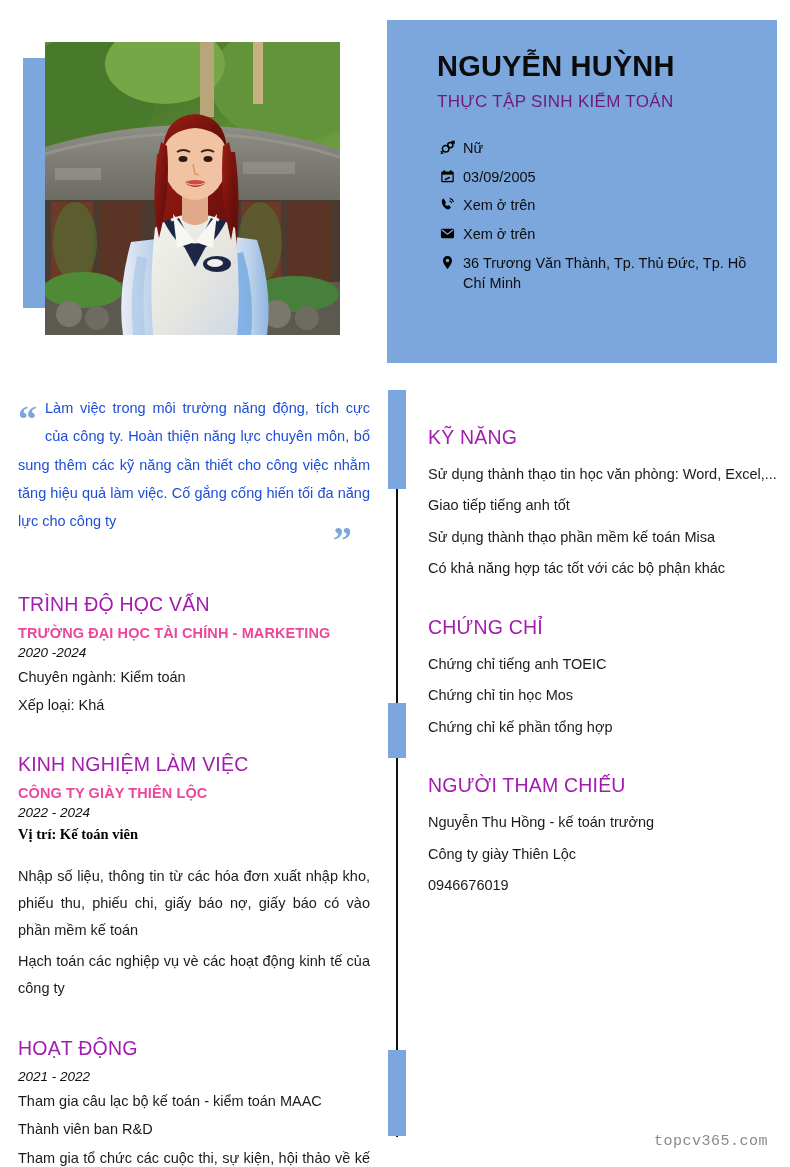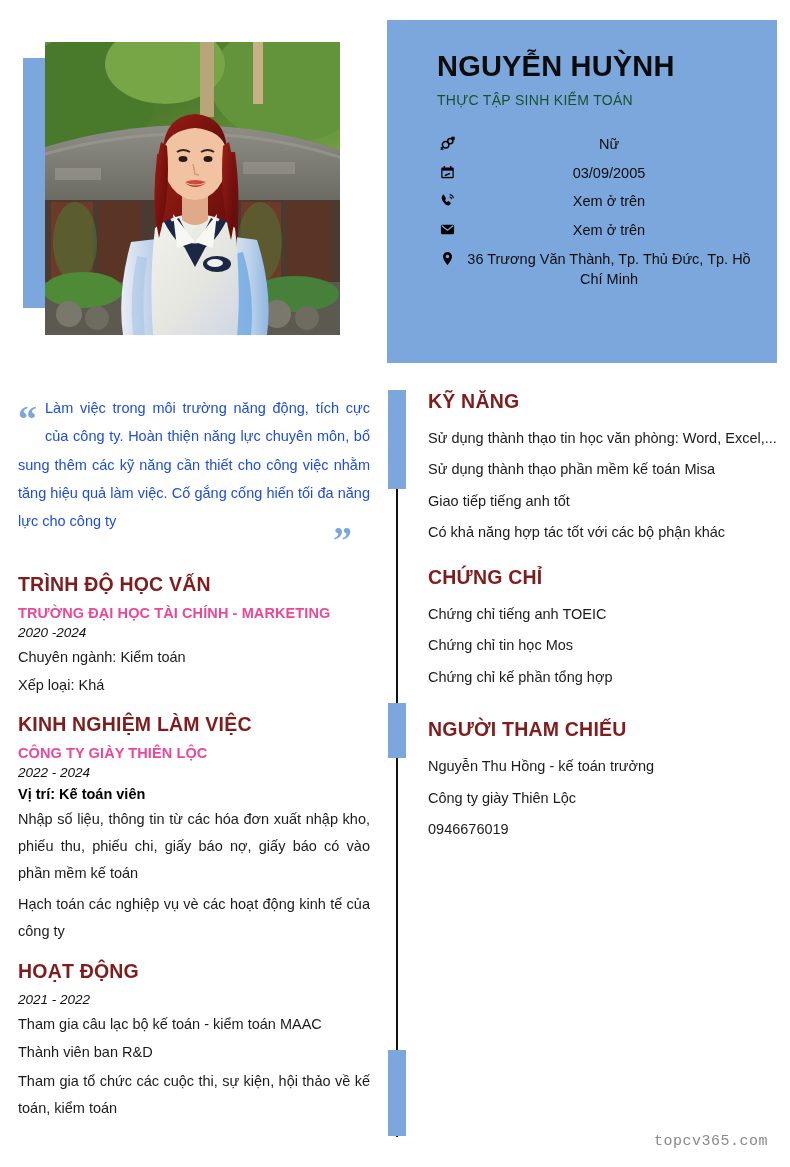--- a/index.html
+++ b/index.html
@@ -56,22 +56,22 @@
 
   .name {
     font-size: 29px;
     font-weight: bold;
     color: #0b0b0b;
     line-height: 1.25;
     letter-spacing: 0.2px;
   }
 
   .job-title {
-    font-size: 14px;
-    color: #14532d;
+    font-size: 17px;
+    color: #701a75;
     margin-top: 8px;
     letter-spacing: 0.3px;
   }
 
   .contact-list {
     margin-top: 26px;
     list-style: none;
   }
 
   .contact-item {
@@ -87,21 +87,21 @@
     width: 20px;
     min-width: 20px;
     margin-right: 6px;
     display: flex;
     align-items: center;
     justify-content: center;
     padding-top: 2px;
   }
   .contact-icon svg { display: block; }
 
-  .contact-text { flex: 1; text-align: center; }
+  .contact-text { flex: 1; }
 
   
   .divider-line {
     position: absolute;
     left: 396px;
     top: 392px;
     width: 2px;
     height: 745px;
     background: #111111;
   }
@@ -151,24 +151,25 @@
   .quote-close {
     text-align: right;
     margin-top: -6px;
     padding-right: 18px;
   }
 
   
   .section { margin-top: 16px; }
   .section-title {
     font-size: 19.5px;
-    font-weight: bold;
-    color: #7f1d1d;
+    font-weight: normal;
+    color: #a21caf;
     letter-spacing: 0.2px;
     margin-bottom: 9px;
+    margin-top: 36px;
   }
   .section-title.right-col { margin-bottom: 14px; }
 
   .entry { margin-bottom: 2px; }
   .entry-org {
     font-size: 14.5px;
     font-weight: bold;
     color: #ec4899;
     letter-spacing: 0.1px;
     margin-bottom: 4px;
@@ -176,21 +177,22 @@
   .entry-date {
     font-size: 13.5px;
     font-style: italic;
     color: #111111;
     margin-bottom: 6px;
   }
   .entry-role {
     font-size: 14.5px;
     font-weight: bold;
     color: #000000;
-    margin-bottom: 4px;
+    margin-bottom: 20px;
+    font-family: Liberation Serif, serif;
   }
   .entry-line {
     font-size: 14.5px;
     color: #1b1b1b;
     line-height: 1.62;
     margin-bottom: 4px;
   }
   .entry-line.justify {
     text-align: justify;
     line-height: 1.85;
@@ -428,22 +430,22 @@
     </div>
 
   </div>
 
   <div class="col-right">
 
     <div class="section" style="margin-top:0">
       <div class="section-title right-col">KỸ NĂNG</div>
       <ul class="bullet-list">
         <li class="bullet-item">Sử dụng thành thạo tin học văn phòng: Word, Excel,...</li>
+        <li class="bullet-item">Giao tiếp tiếng anh tốt</li>
         <li class="bullet-item">Sử dụng thành thạo phần mềm kế toán Misa</li>
-        <li class="bullet-item">Giao tiếp tiếng anh tốt</li>
         <li class="bullet-item">Có khả năng hợp tác tốt với các bộ phận khác</li>
       </ul>
     </div>
 
     <div class="section" style="margin-top:22px">
       <div class="section-title right-col">CHỨNG CHỈ</div>
       <ul class="bullet-list">
         <li class="bullet-item">Chứng chỉ tiếng anh TOEIC</li>
         <li class="bullet-item">Chứng chỉ tin học Mos</li>
         <li class="bullet-item">Chứng chỉ kế phần tổng hợp</li>

